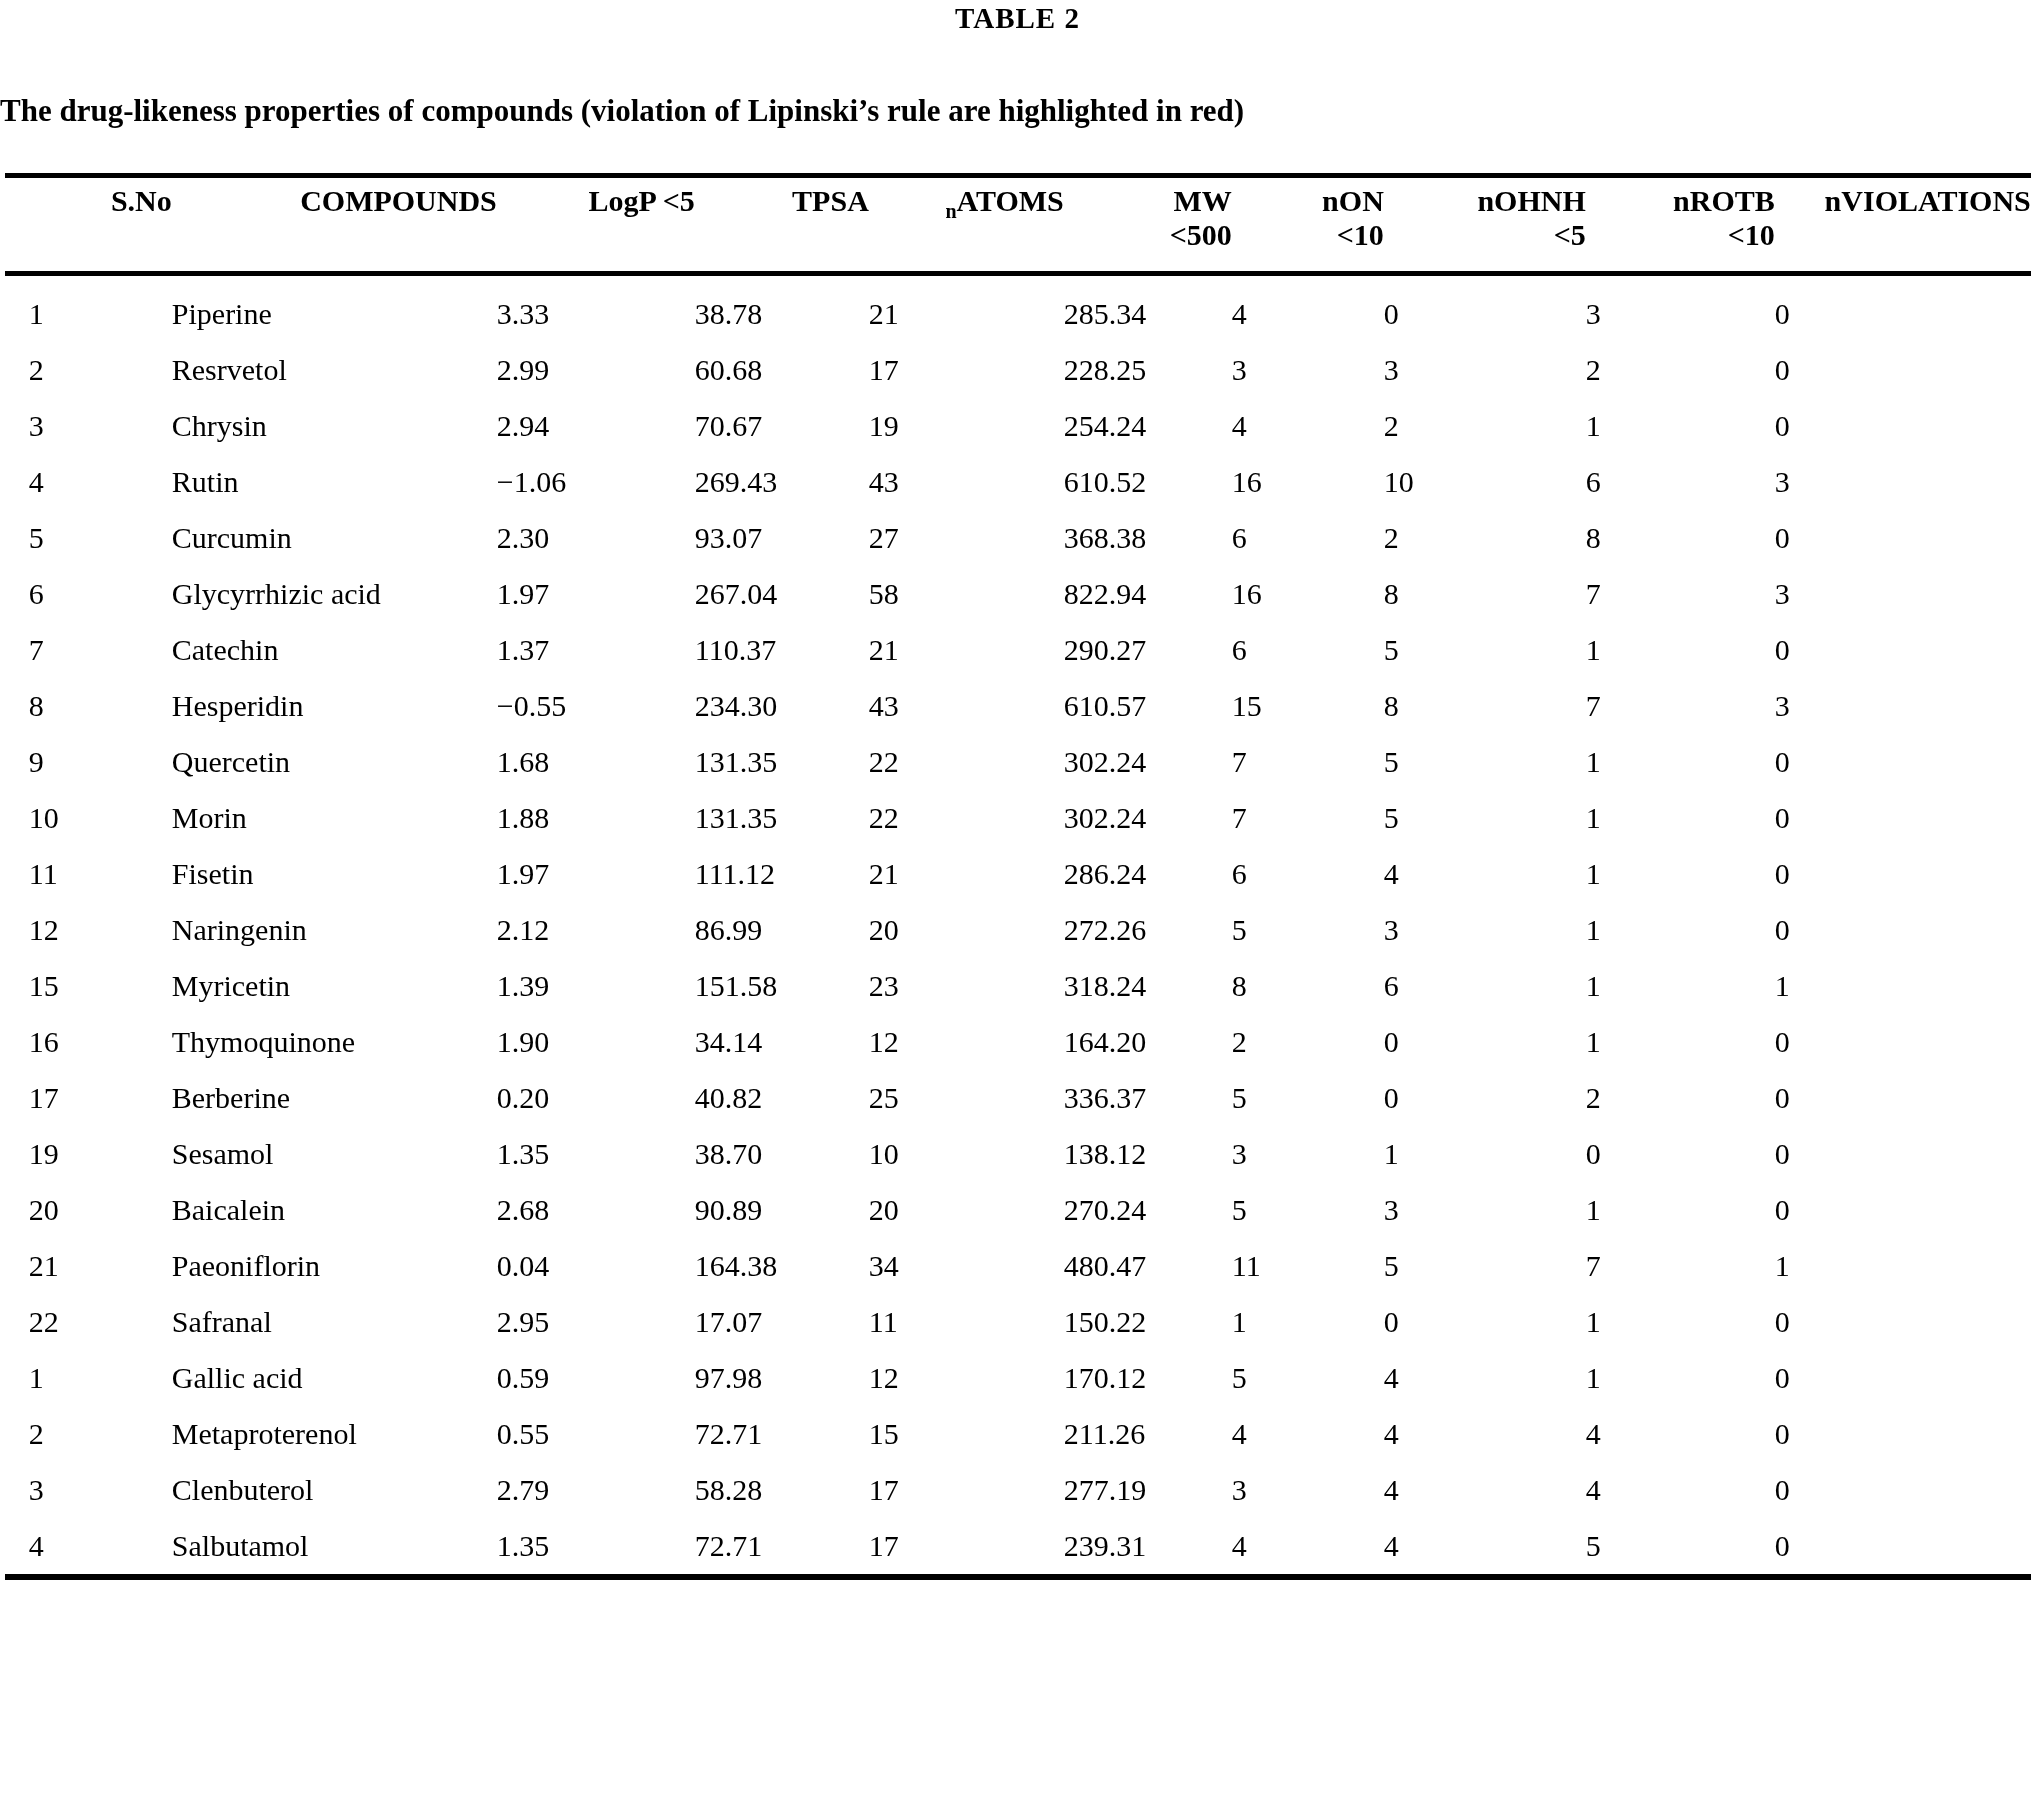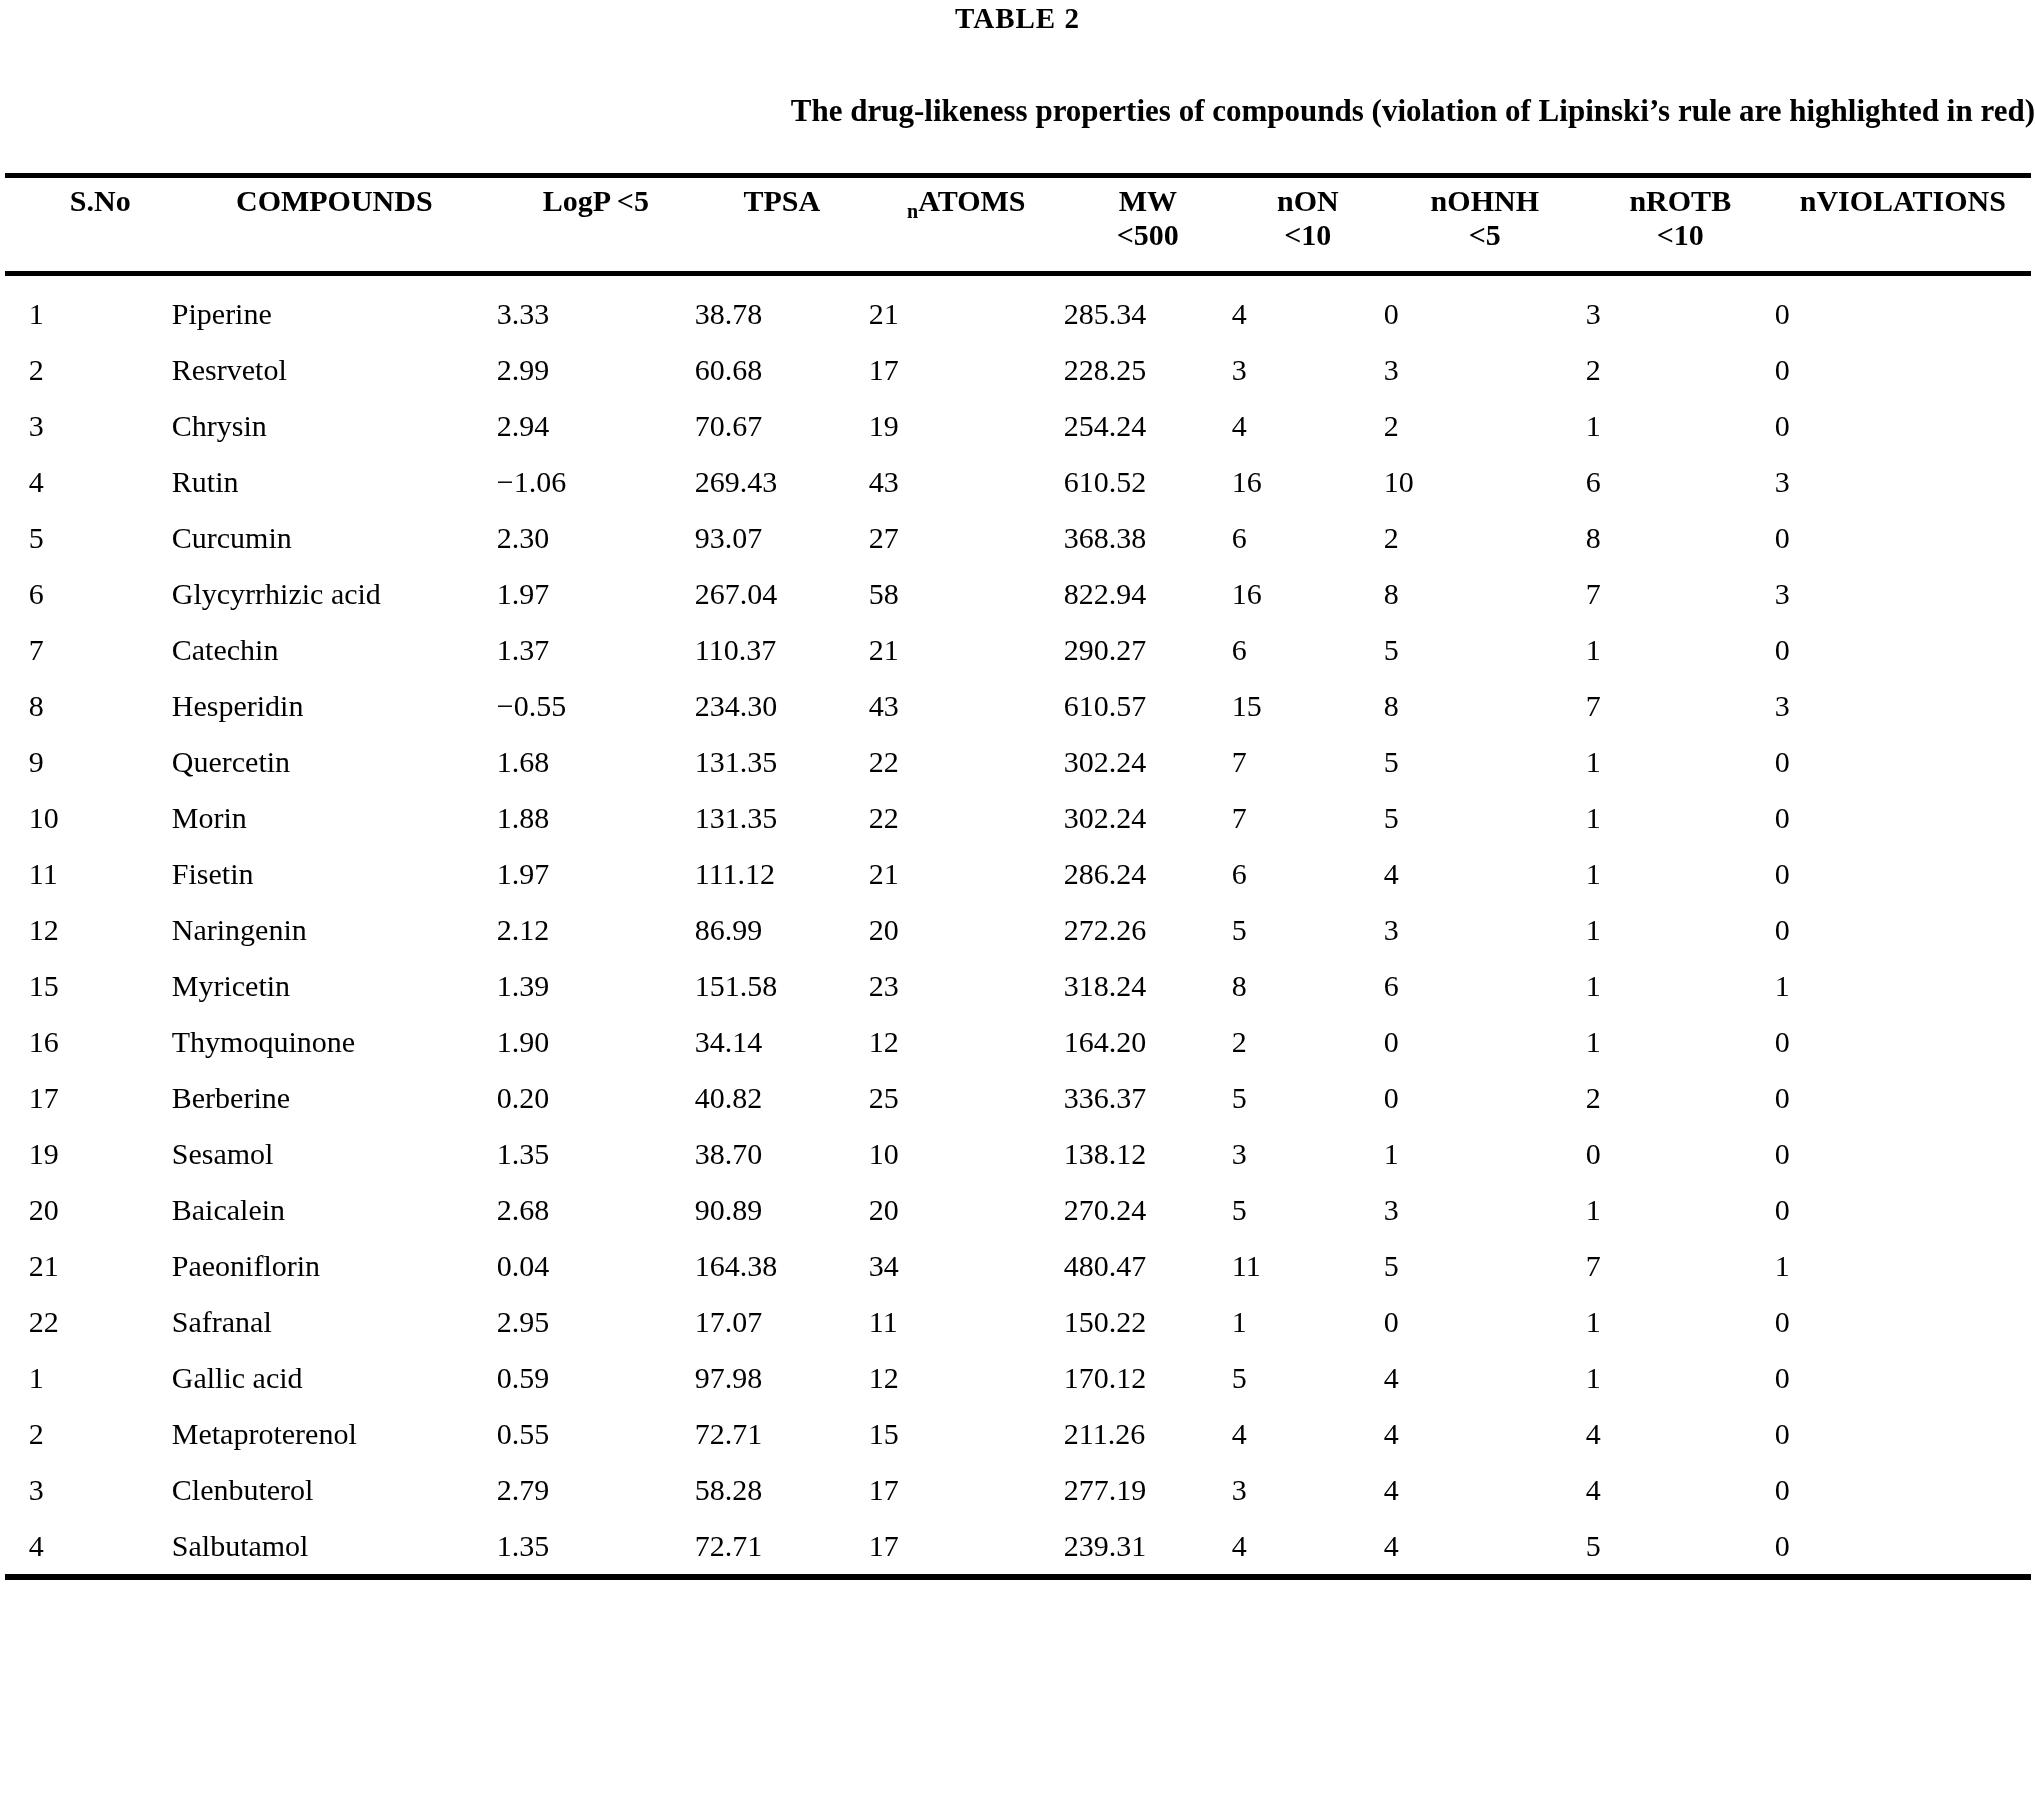--- a/index.html
+++ b/index.html
@@ -24,37 +24,37 @@
     text-align: center;
     font-size: 29px;
     font-weight: bold;
     letter-spacing: 1px;
   }
   .table-caption {
     position: absolute;
     top: 93px;
     left: 0;
     width: 100%;
-    text-align: right;
+    text-align: left;
     font-size: 31px;
     font-weight: bold;
   }
   table.props {
     position: absolute;
     left: 4.8px;
     top: 173px;
     width: 2026px;
     border-collapse: collapse;
     table-layout: fixed;
     border-top: 5.3px solid #000;
     border-bottom: 6.3px solid #000;
   }
   table.props thead th {
     vertical-align: top;
-    text-align: center;
+    text-align: right;
     font-size: 30px;
     font-weight: bold;
     height: 87px;
     padding: 5.8px 0 0 0;
     border-bottom: 5.3px solid #000;
     line-height: 1.15;
   }
   table.props td {
     font-size: 30px;
     height: 56px;

